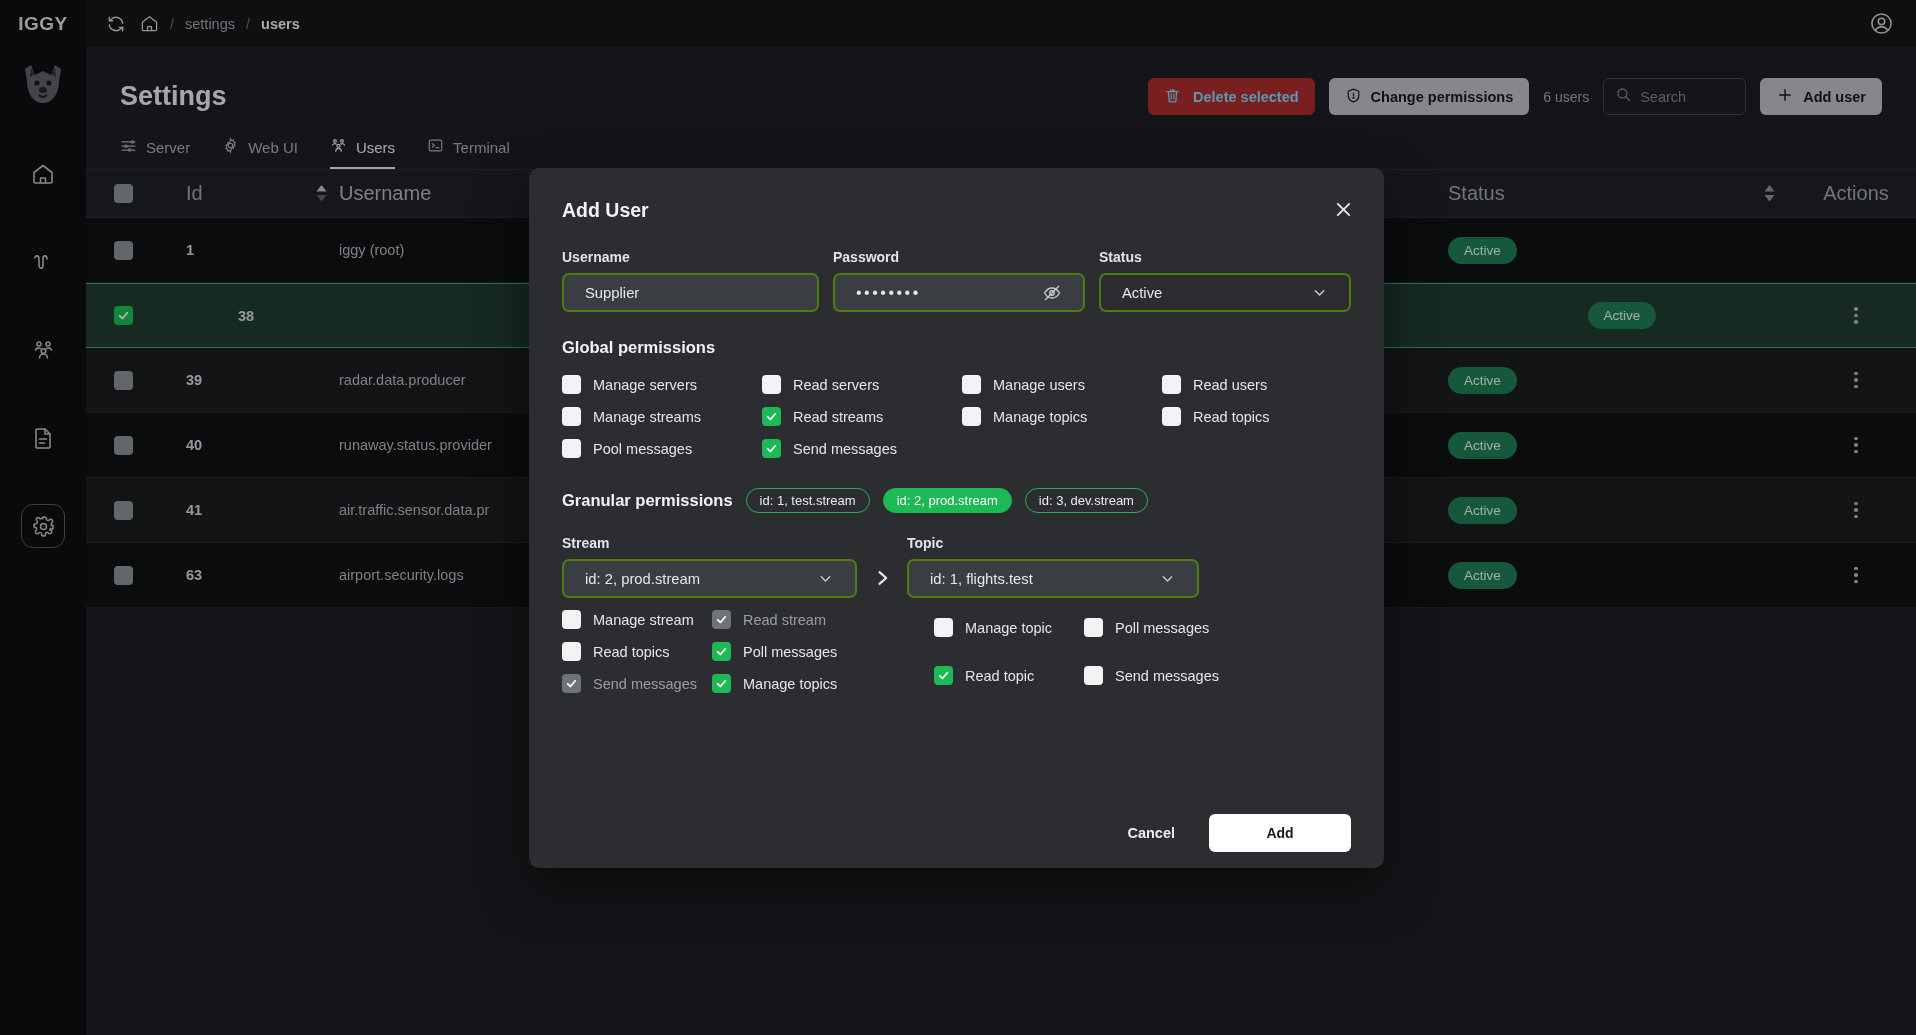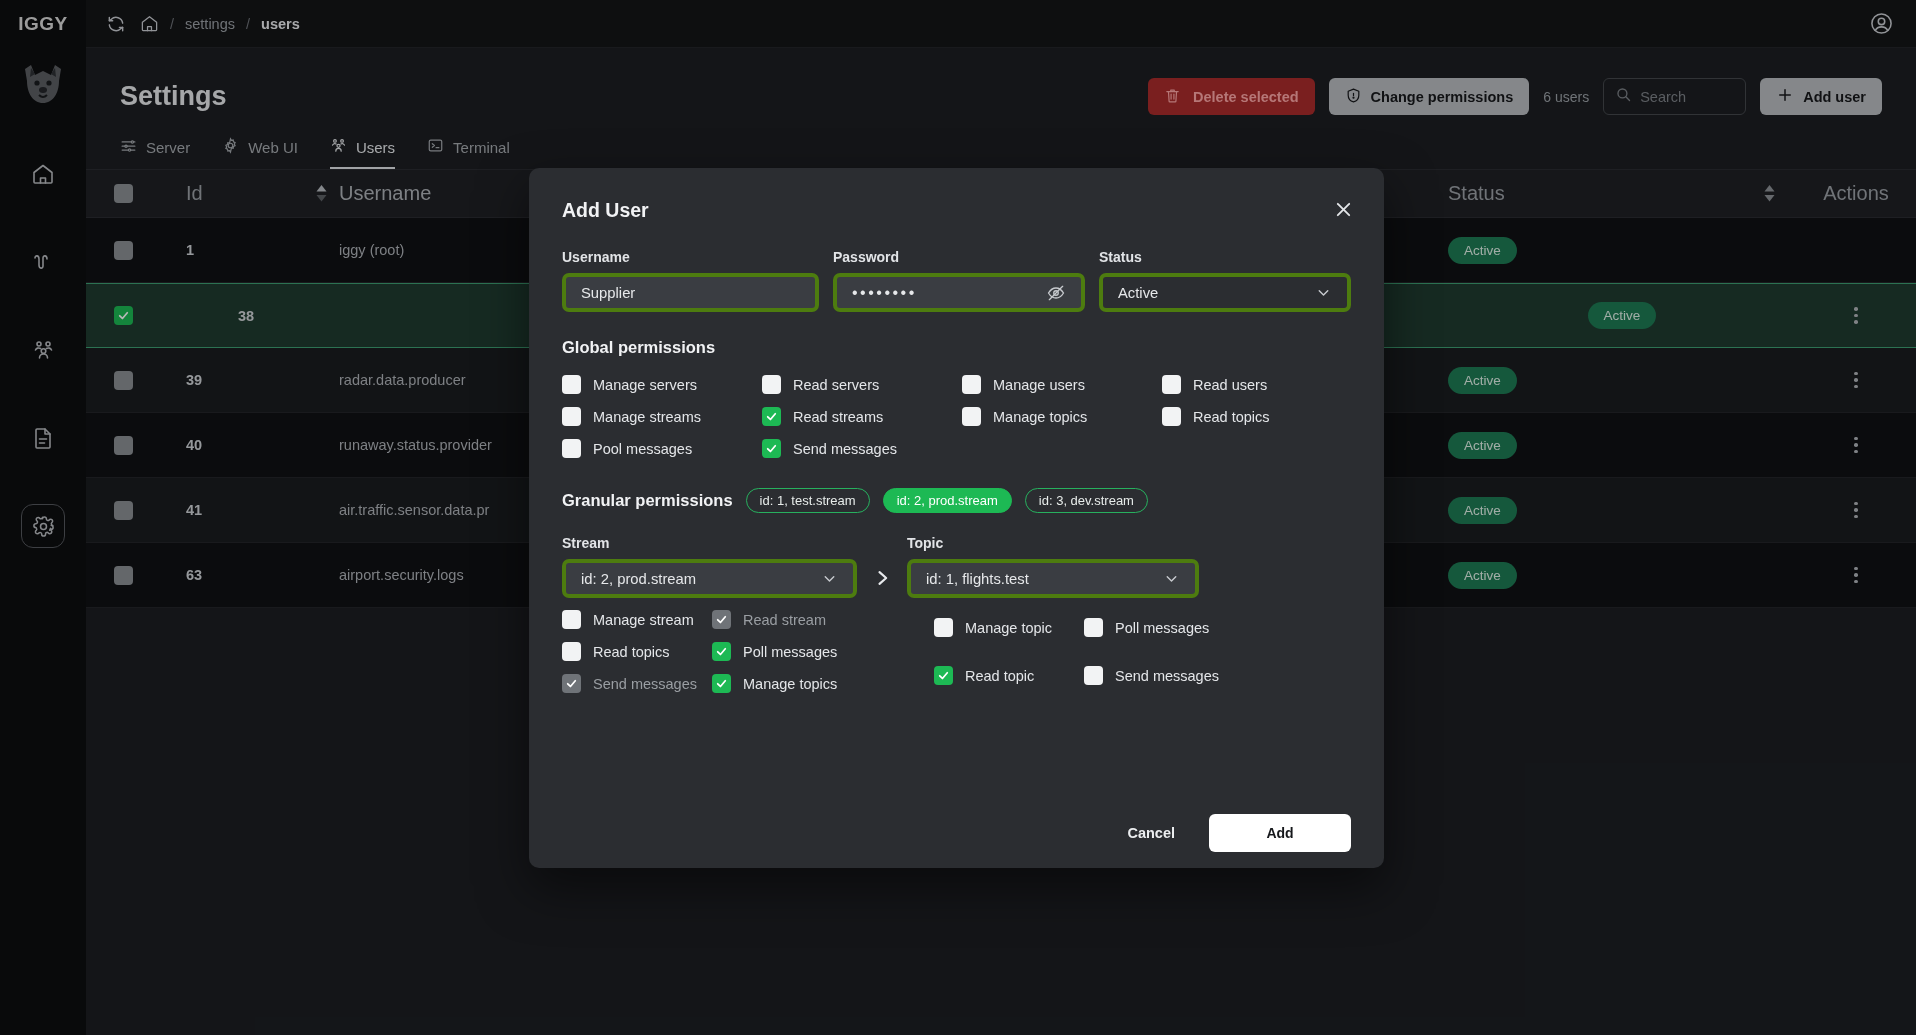--- a/index.html
+++ b/index.html
@@ -52,21 +52,21 @@
   .page-head { display: flex; align-items: center; padding: 30px 34px 0 34px; }
   .page-title { font-size: 27px; font-weight: 700; color: #e6e8ea; }
   .page-head .spacer { flex: 1; }
 
   .toolbar { display: flex; align-items: center; gap: 14px; }
   .btn {
     height: 37px; border-radius: 6px; display: inline-flex; align-items: center;
     gap: 9px; padding: 0 16px; font-size: 14.5px; font-weight: 700;
     border: none; cursor: pointer; white-space: nowrap;
   }
-  .btn-danger { background: #a92c2c; color: #fca5a5; gap: 12px; }
+  .btn-danger { background: #a92c2c; color: #7dd3fc; gap: 12px; }
   .btn-grey { background: #b9bcc0; color: #17181b; }
   .users-count { font-size: 14px; color: #9ba0a6; }
   .search {
     height: 37px; width: 143px; border: 1px solid #44474c; border-radius: 6px;
     display: flex; align-items: center; gap: 8px; padding: 0 11px; color: #7d8187;
     background: transparent;
   }
   .search input {
     background: transparent; border: none; outline: none; color: #cfd2d6;
     font-size: 14.5px; width: 100%; font-family: "Liberation Sans", sans-serif;
@@ -133,22 +133,22 @@
     position: absolute; right: 26px; top: 26px; width: 30px; height: 30px;
     display: flex; align-items: center; justify-content: center; color: #e4e6e9; cursor: pointer;
   }
   .field-row { display: flex; gap: 14px; margin-top: 27px; }
   .field { display: flex; flex-direction: column; gap: 8px; }
   .field.username { width: 259px; }
   .field.password { width: 254px; }
   .field.status { width: 254px; }
   .flabel { font-size: 14px; color: #e2e4e7; font-weight: 700; }
   .input {
-    height: 39px; border: 4px solid #4d7c0f; border-radius: 7px; background: #3a3d42;
-    display: flex; align-items: center; padding: 0 15px; color: #e6e8ea; font-size: 14.8px;
+    height: 39px; border: 2px solid #4d7c0f; border-radius: 7px; background: #3a3d42;
+    display: flex; align-items: center; padding: 0 21px; color: #e6e8ea; font-size: 14.8px;
     gap: 8px;
   }
   .input.plain { background: transparent; }
   .input .grow { flex: 1 1 auto; }
   .input .eye { color: #c7cace; display: flex; }
   .input .chev { color: #c7cace; display: flex; }
   .dots { letter-spacing: 2.5px; font-size: 16px; color: #e6e8ea; }
 
   .sec-title { font-size: 16.5px; font-weight: 700; color: #f1f2f4; }
   .gperm { margin-top: 26px; }

